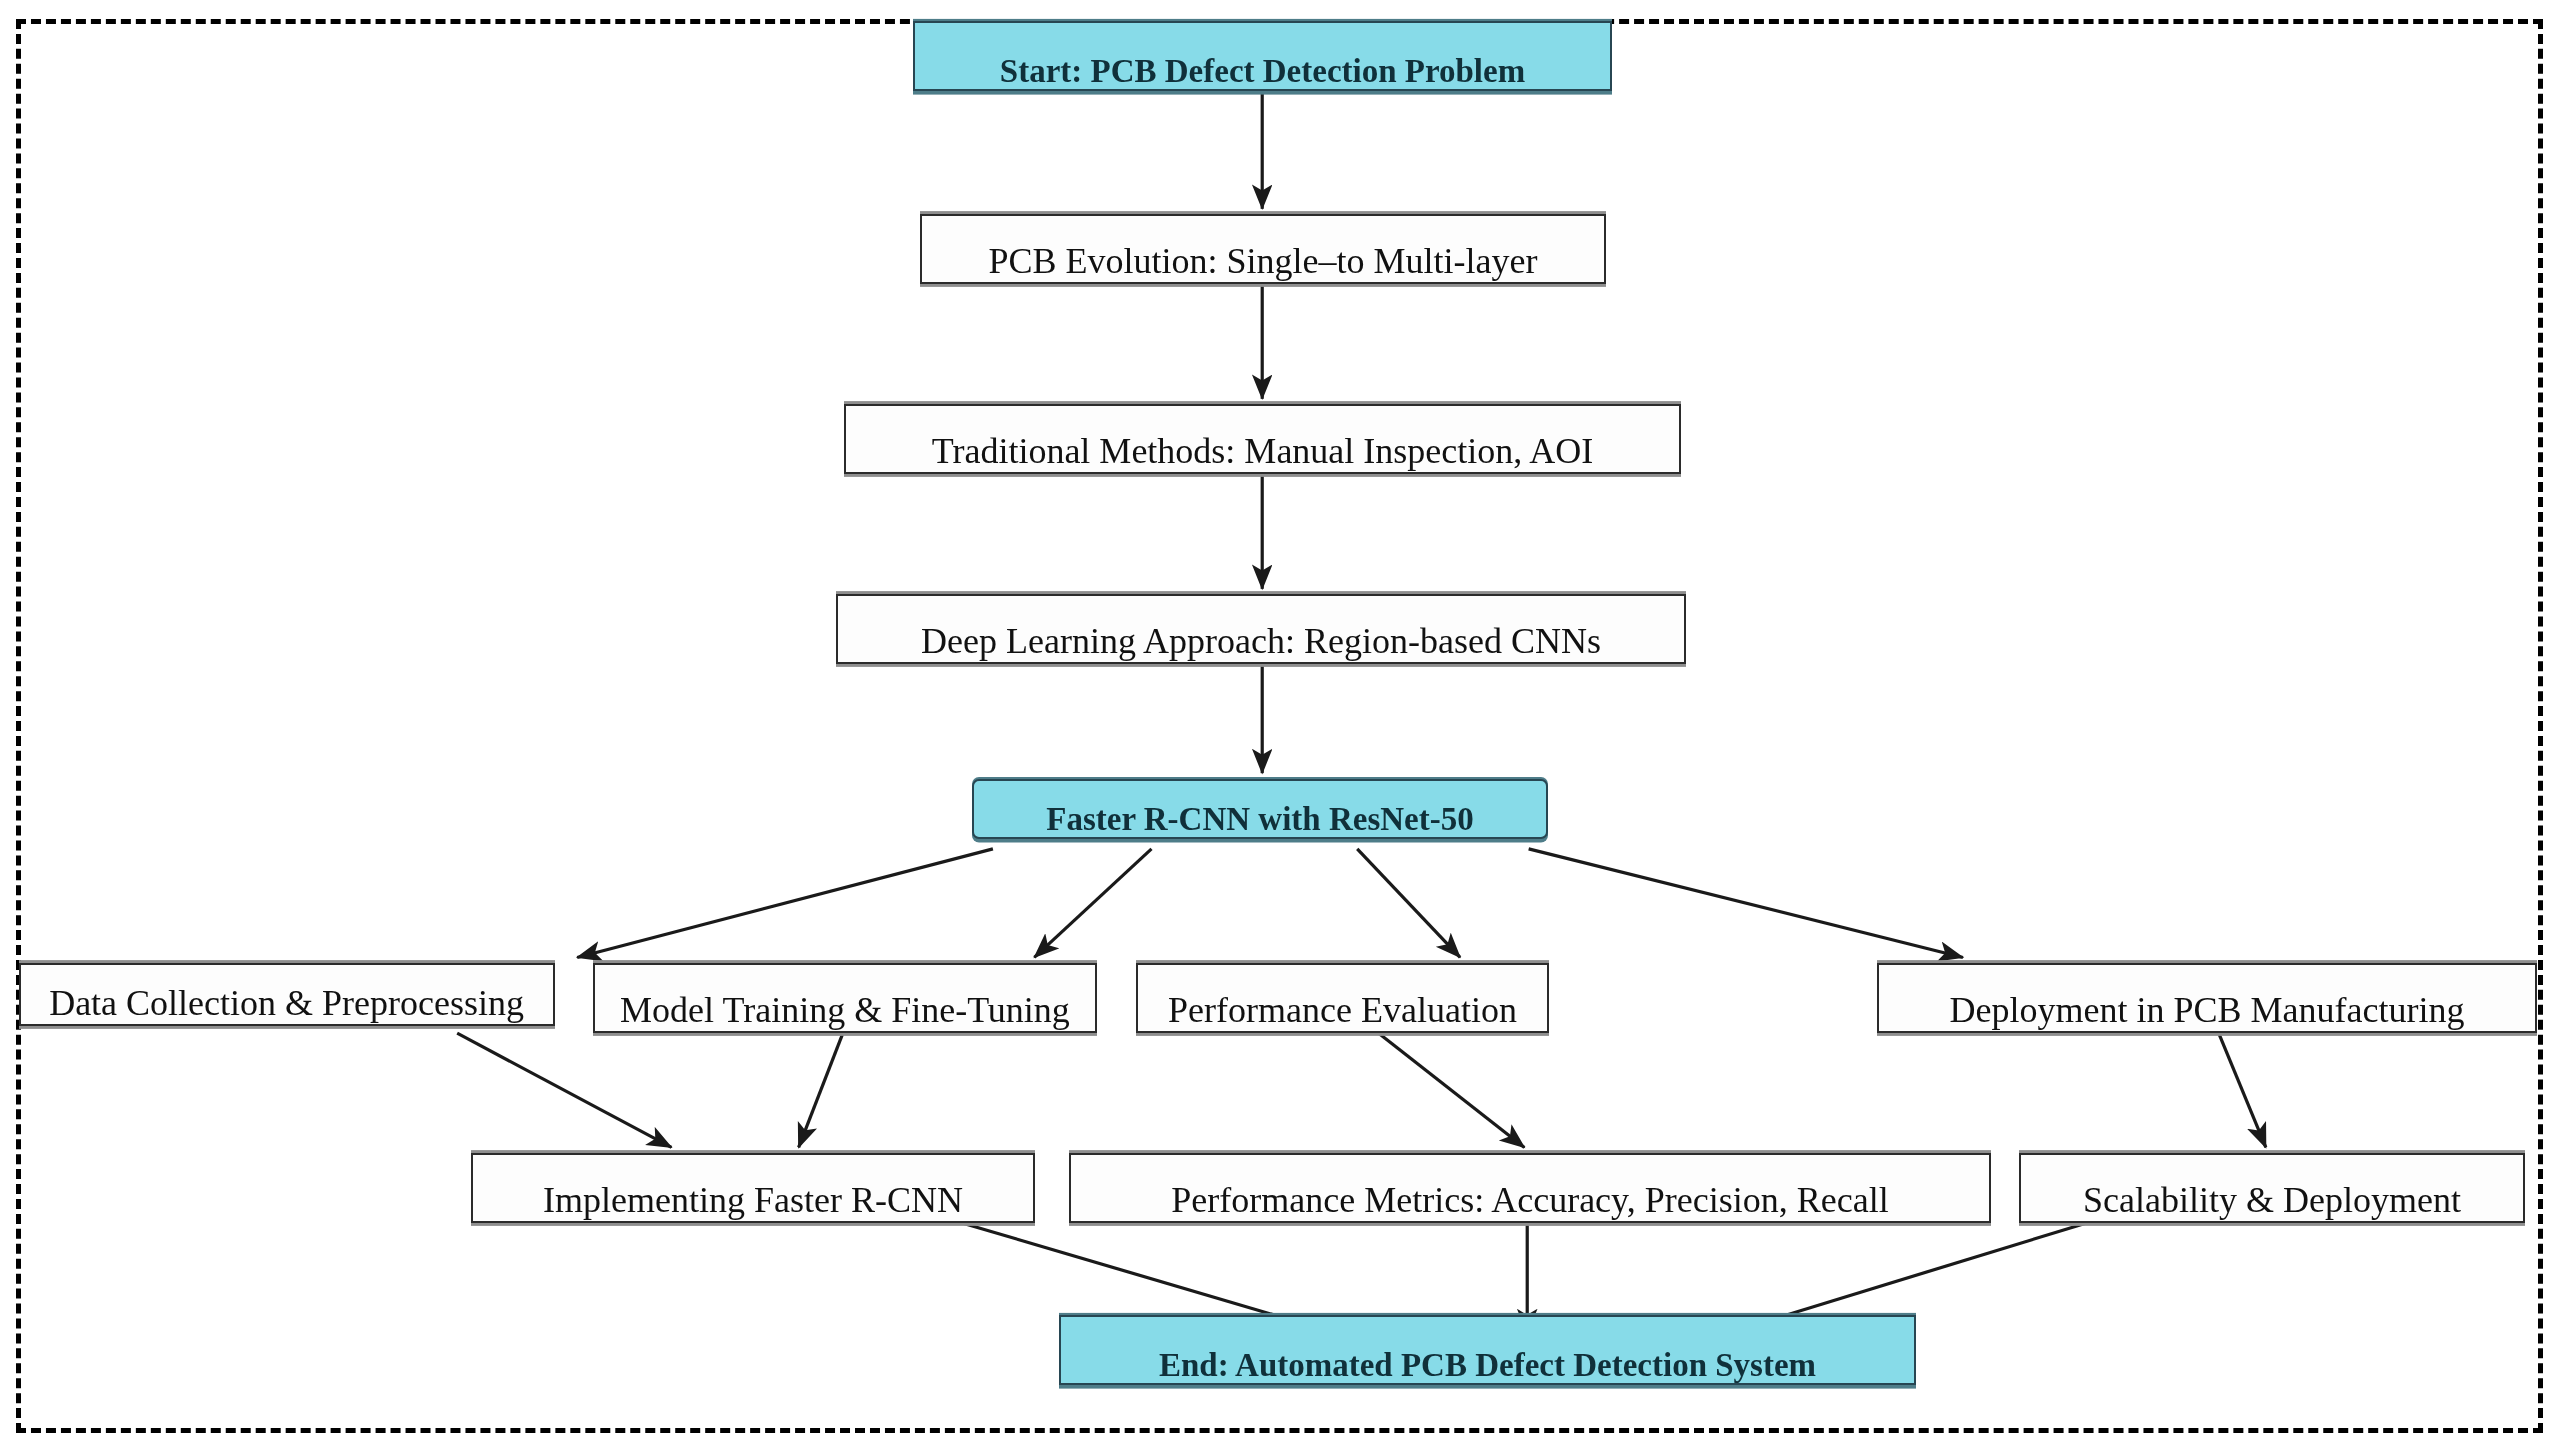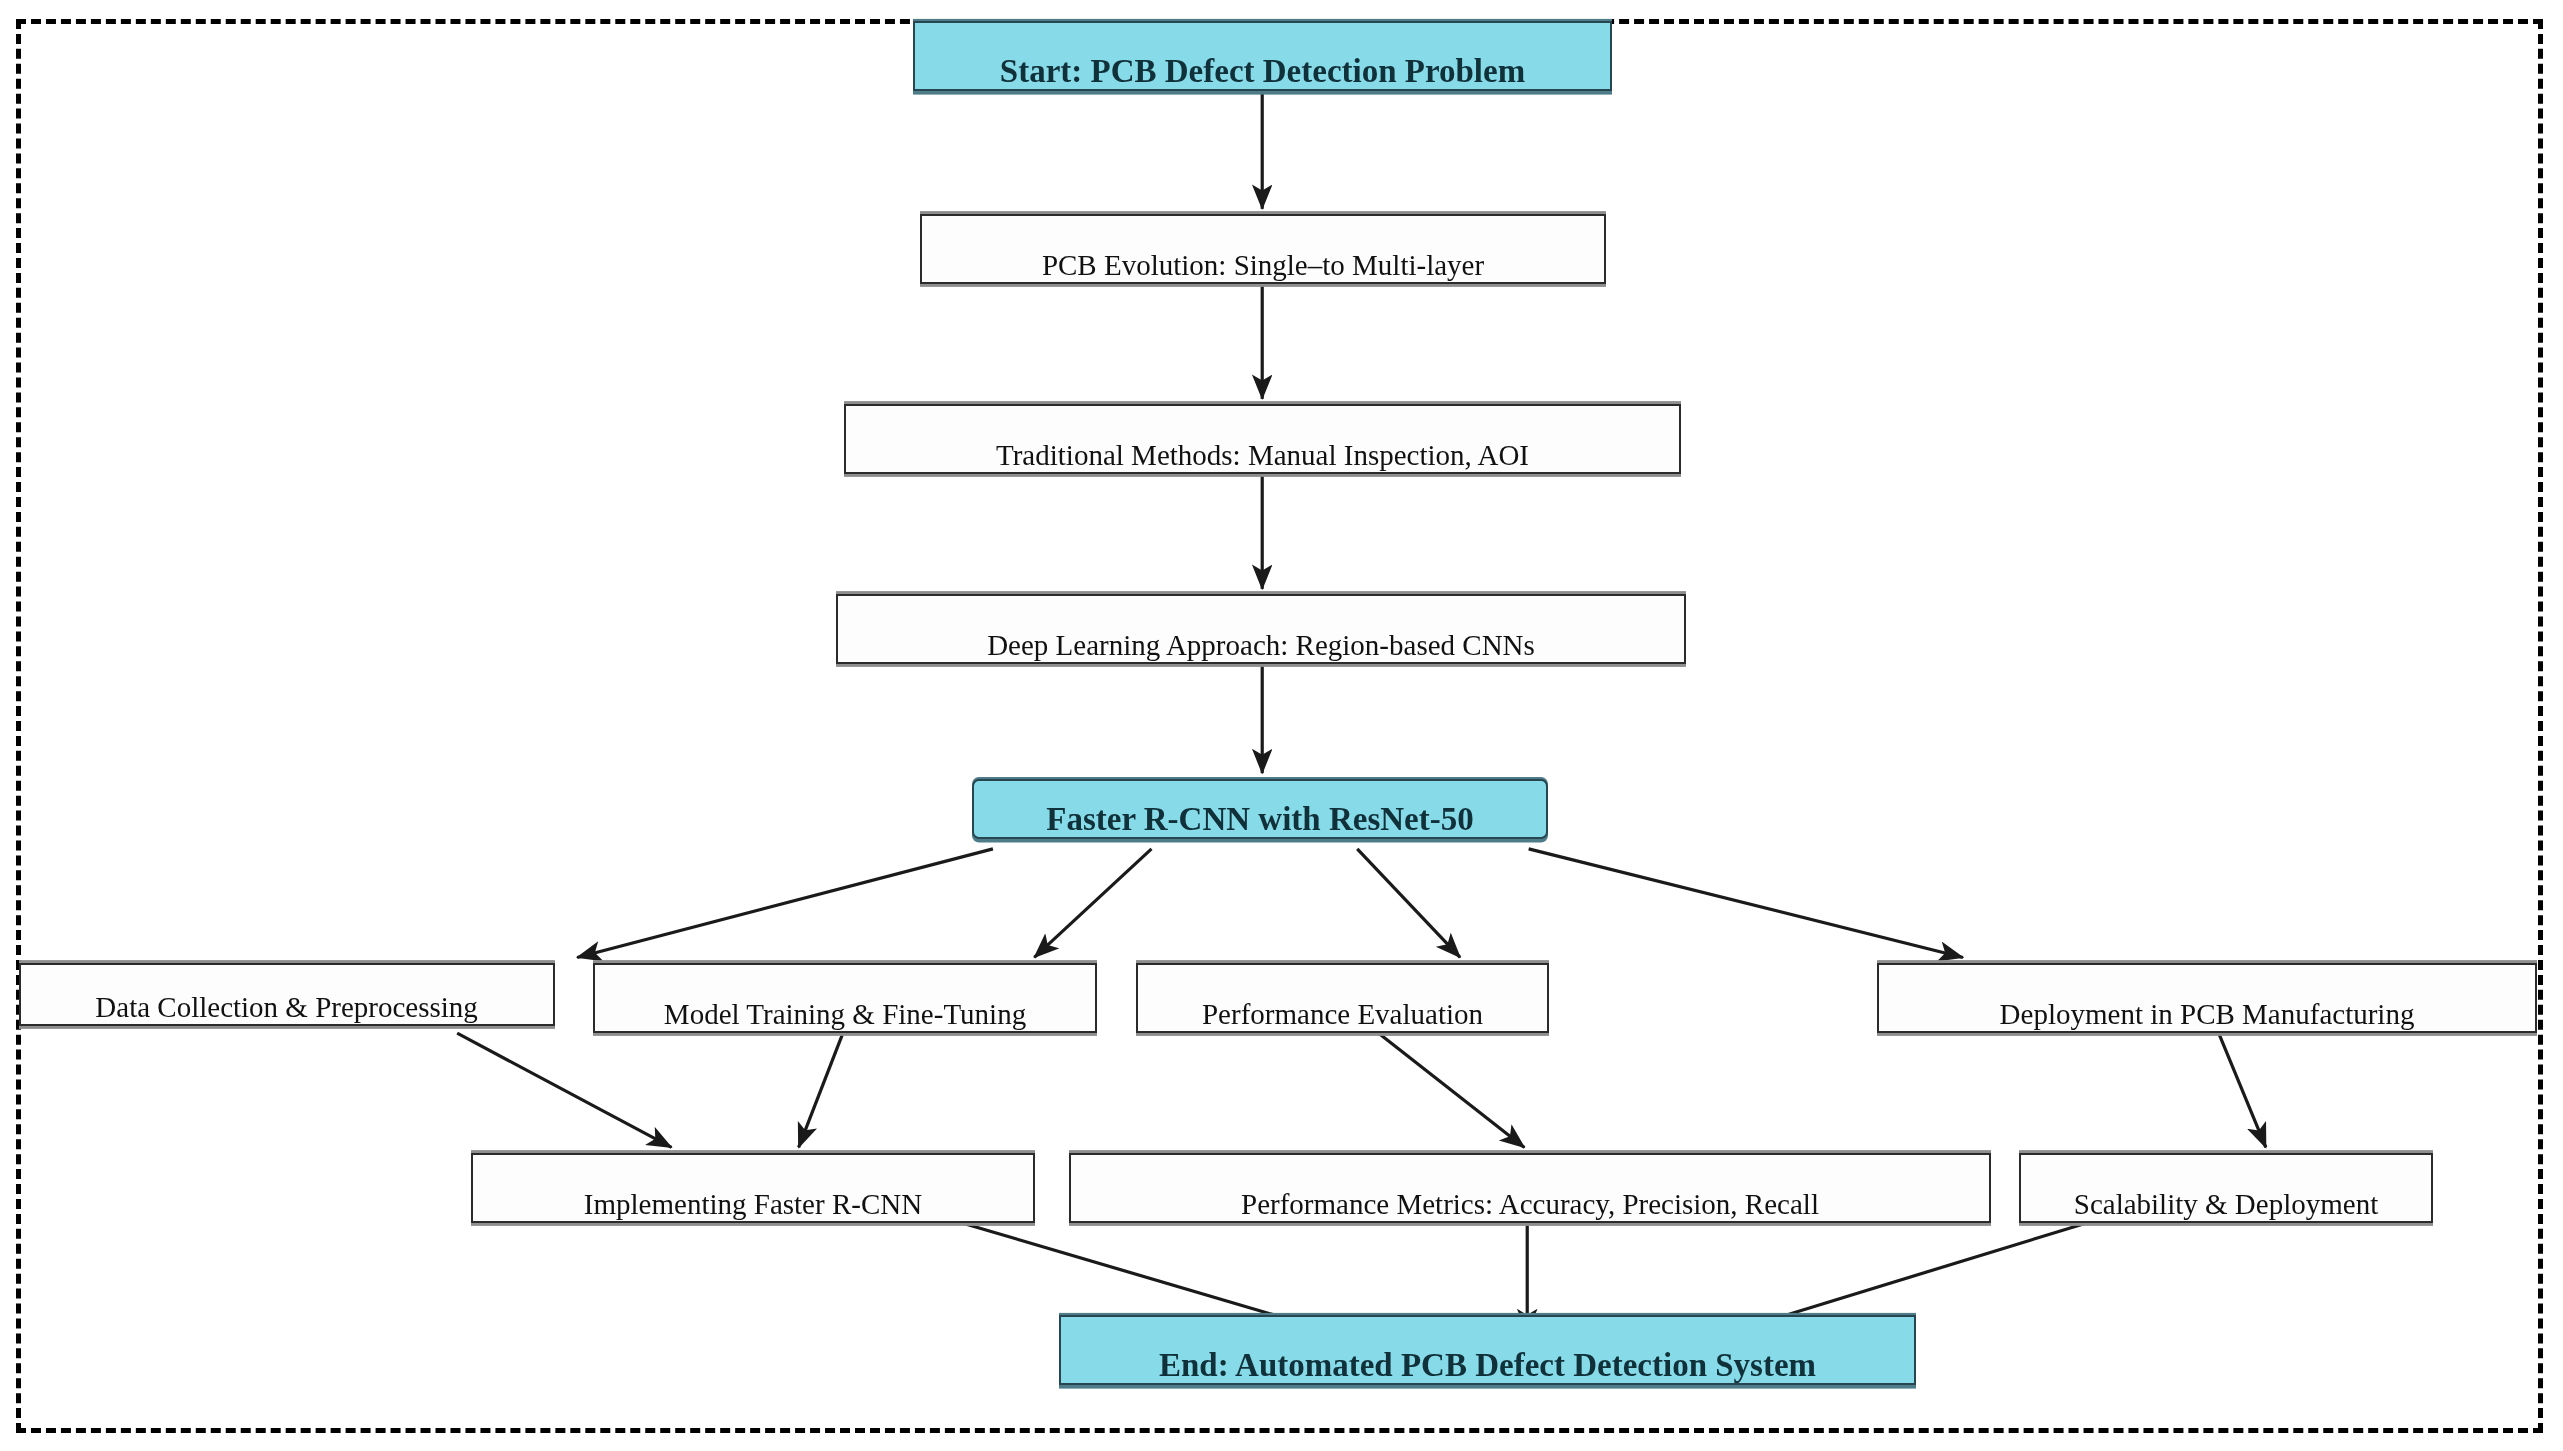--- a/index.html
+++ b/index.html
@@ -46,21 +46,21 @@
     line-height: 1.1;
     box-shadow: 0 2.9px 0 0 #8e8e8e, 0 -2.9px 0 0 #8e8e8e;
   }
   .node .label {
     display: block;
     padding: 0 13px;
     white-space: nowrap;
   }
   .node.plain {
     background: #fdfdfd;
-    font-size: 29px;
+    font-size: 36px;
   }
   .node.highlight {
     background: #87dbe8;
     border: 2.9px solid #274652;
     color: #10303a;
     font-weight: bold;
     font-size: 33px;
     box-shadow: 0 3.6px 0 0 #4e7d89, 0 -2.1px 0 0 #4e7d89;
   }
 </style>
@@ -123,21 +123,21 @@
       </div>
       <div class="node plain" style="left: 1877px; top: 963px; width: 660px; height: 70px;">
         <span class="label">Deployment in PCB Manufacturing</span>
       </div>
       <div class="node plain" style="left: 471px; top: 1153px; width: 564px; height: 70px;">
         <span class="label">Implementing Faster R-CNN</span>
       </div>
       <div class="node plain" style="left: 1069px; top: 1153px; width: 922px; height: 70px;">
         <span class="label">Performance Metrics: Accuracy, Precision, Recall</span>
       </div>
-      <div class="node plain" style="left: 2019px; top: 1153px; width: 414px; height: 70px;">
+      <div class="node plain" style="left: 2019px; top: 1153px; width: 506px; height: 70px;">
         <span class="label">Scalability &amp; Deployment</span>
       </div>
       <div class="node highlight" style="left: 1059px; top: 1315px; width: 857px; height: 70px;">
         <span class="label">End: Automated PCB Defect Detection System</span>
       </div>
     </div>
 
 </div>
 
 

